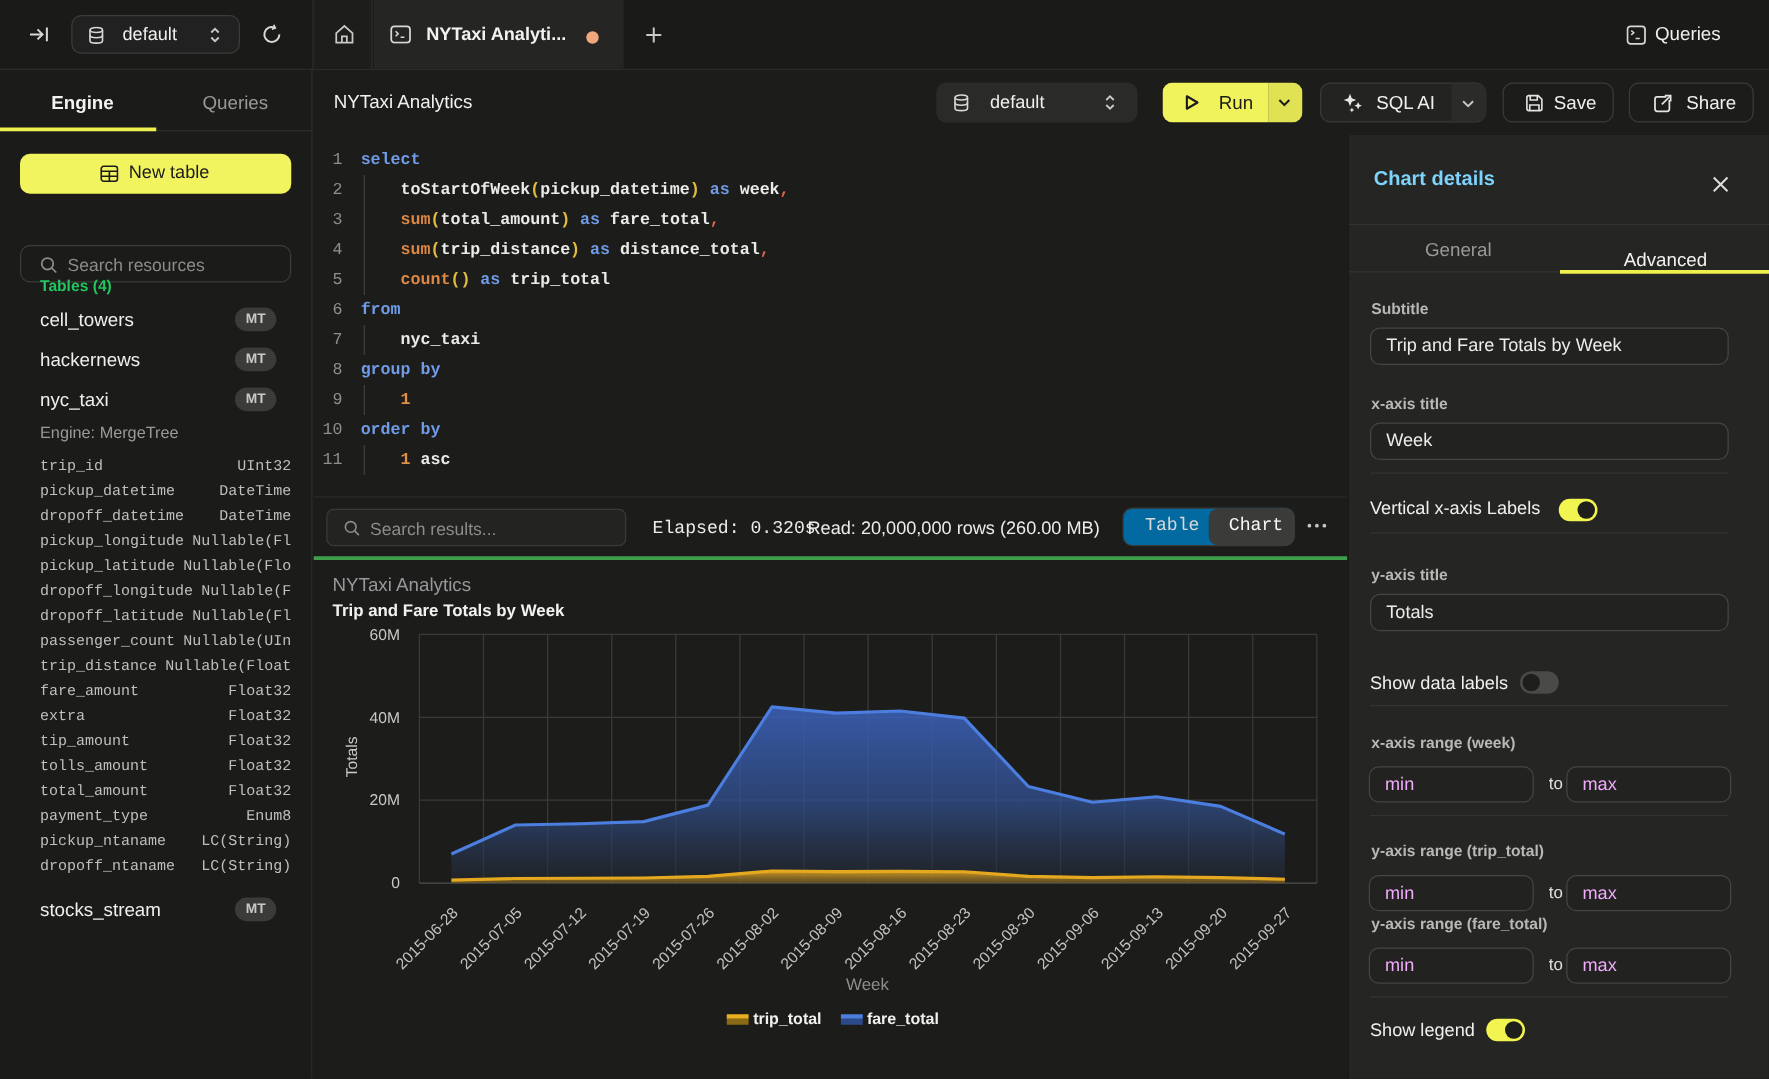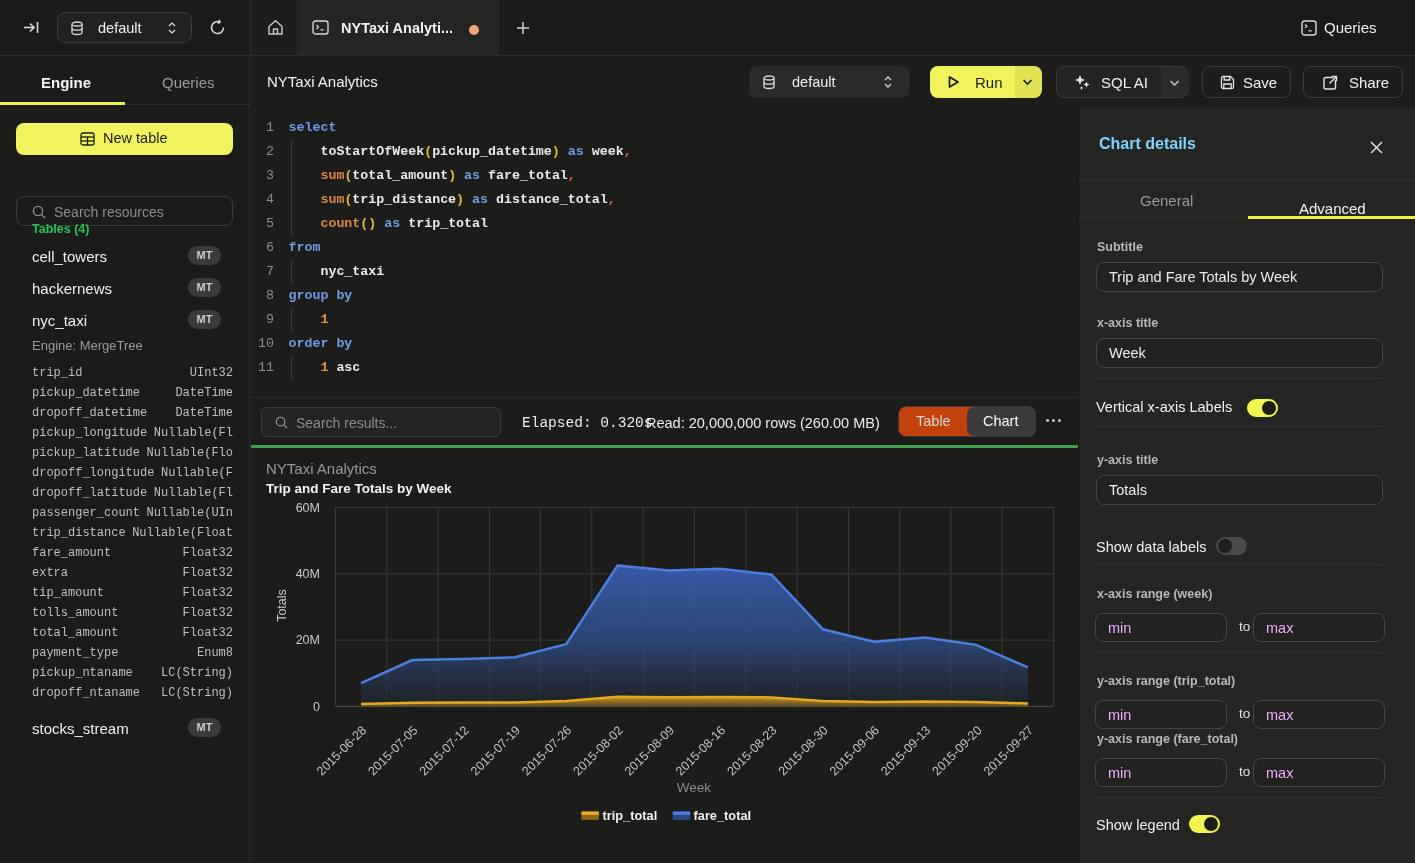--- a/index.html
+++ b/index.html
@@ -220,21 +220,21 @@
   <div class="abs" id="toolbar" style="left:251px;top:397px;width:827px;height:48px;background:#1c1c1a;border-top:1px solid #2a2a28;">
     <div class="abs" style="left:10px;top:9px;width:240px;height:30px;background:#232321;border:1px solid #3a3a38;border-radius:6px;">
       <svg class="abs" style="left:13px;top:8px;" width="13" height="13" viewBox="0 0 14 14" fill="none" stroke="#8c8c8a" stroke-width="1.4">
         <circle cx="6" cy="6" r="4.6"></circle>
           <line x1="9.4" y1="9.4" x2="13" y2="13"></line>
       </svg>
       <span class="abs" style="left:34px;top:7px;font-size:14px;color:#8c8c8a;">Search results...</span>
     </div>
     <span class="abs" style="left:271px;top:17px;font-size:14.5px;font-weight:500;color:#ececea;font-family:Liberation Mono, monospace;">Elapsed: 0.320s</span>
     <span class="abs" style="left:395px;top:17px;font-size:14.5px;font-weight:500;color:#ececea;">Read: 20,000,000 rows (260.00 MB)</span>
-    <div class="abs" style="left:647px;top:8px;width:138px;height:31px;background:#c2410c;border:1px solid #3a3a38;border-radius:8px;">
+    <div class="abs" style="left:647px;top:8px;width:138px;height:31px;background:#0369a1;border:1px solid #3a3a38;border-radius:8px;font-family:Liberation Mono, monospace;">
       <div class="abs" style="left:68px;top:0;width:68px;height:29px;background:#3b3b39;border-radius:7px;"></div>
       <span class="abs" style="left:17px;top:6px;font-size:14.5px;color:#d8d8d6;">Table</span>
       <span class="abs" style="left:84px;top:6px;font-size:14.5px;font-weight:500;color:#fafaf8;">Chart</span>
     </div>
     <div class="abs" style="left:795px;top:21px;width:18px;height:4px;color:#c8c8c6;">
       <div class="abs" style="left:0;top:0;width:3px;height:3px;border-radius:50%;background:#c8c8c6;"></div>
       <div class="abs" style="left:6px;top:0;width:3px;height:3px;border-radius:50%;background:#c8c8c6;"></div>
       <div class="abs" style="left:12px;top:0;width:3px;height:3px;border-radius:50%;background:#c8c8c6;"></div>
     </div>
   </div>

